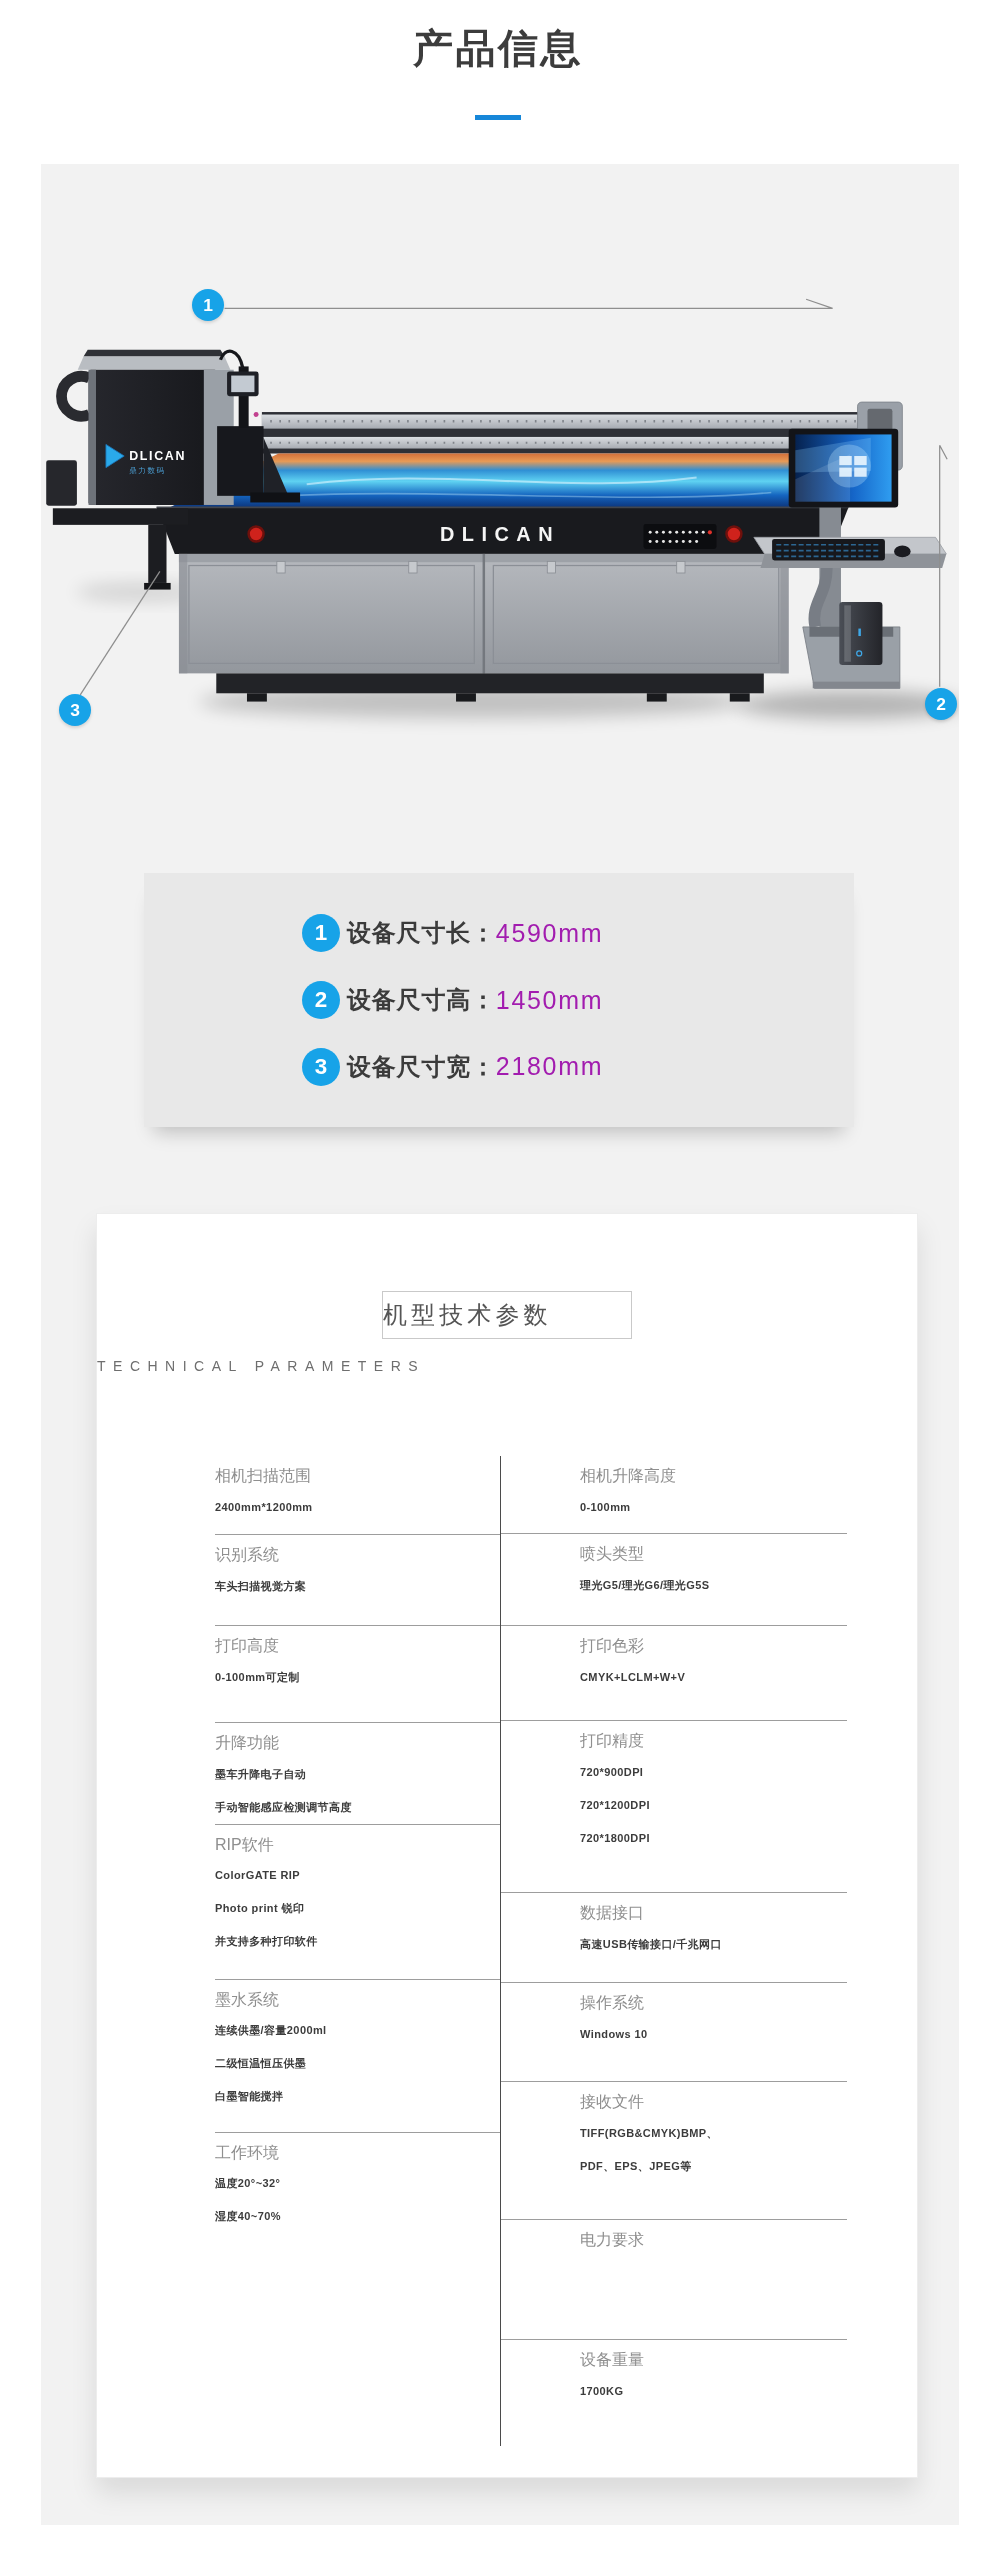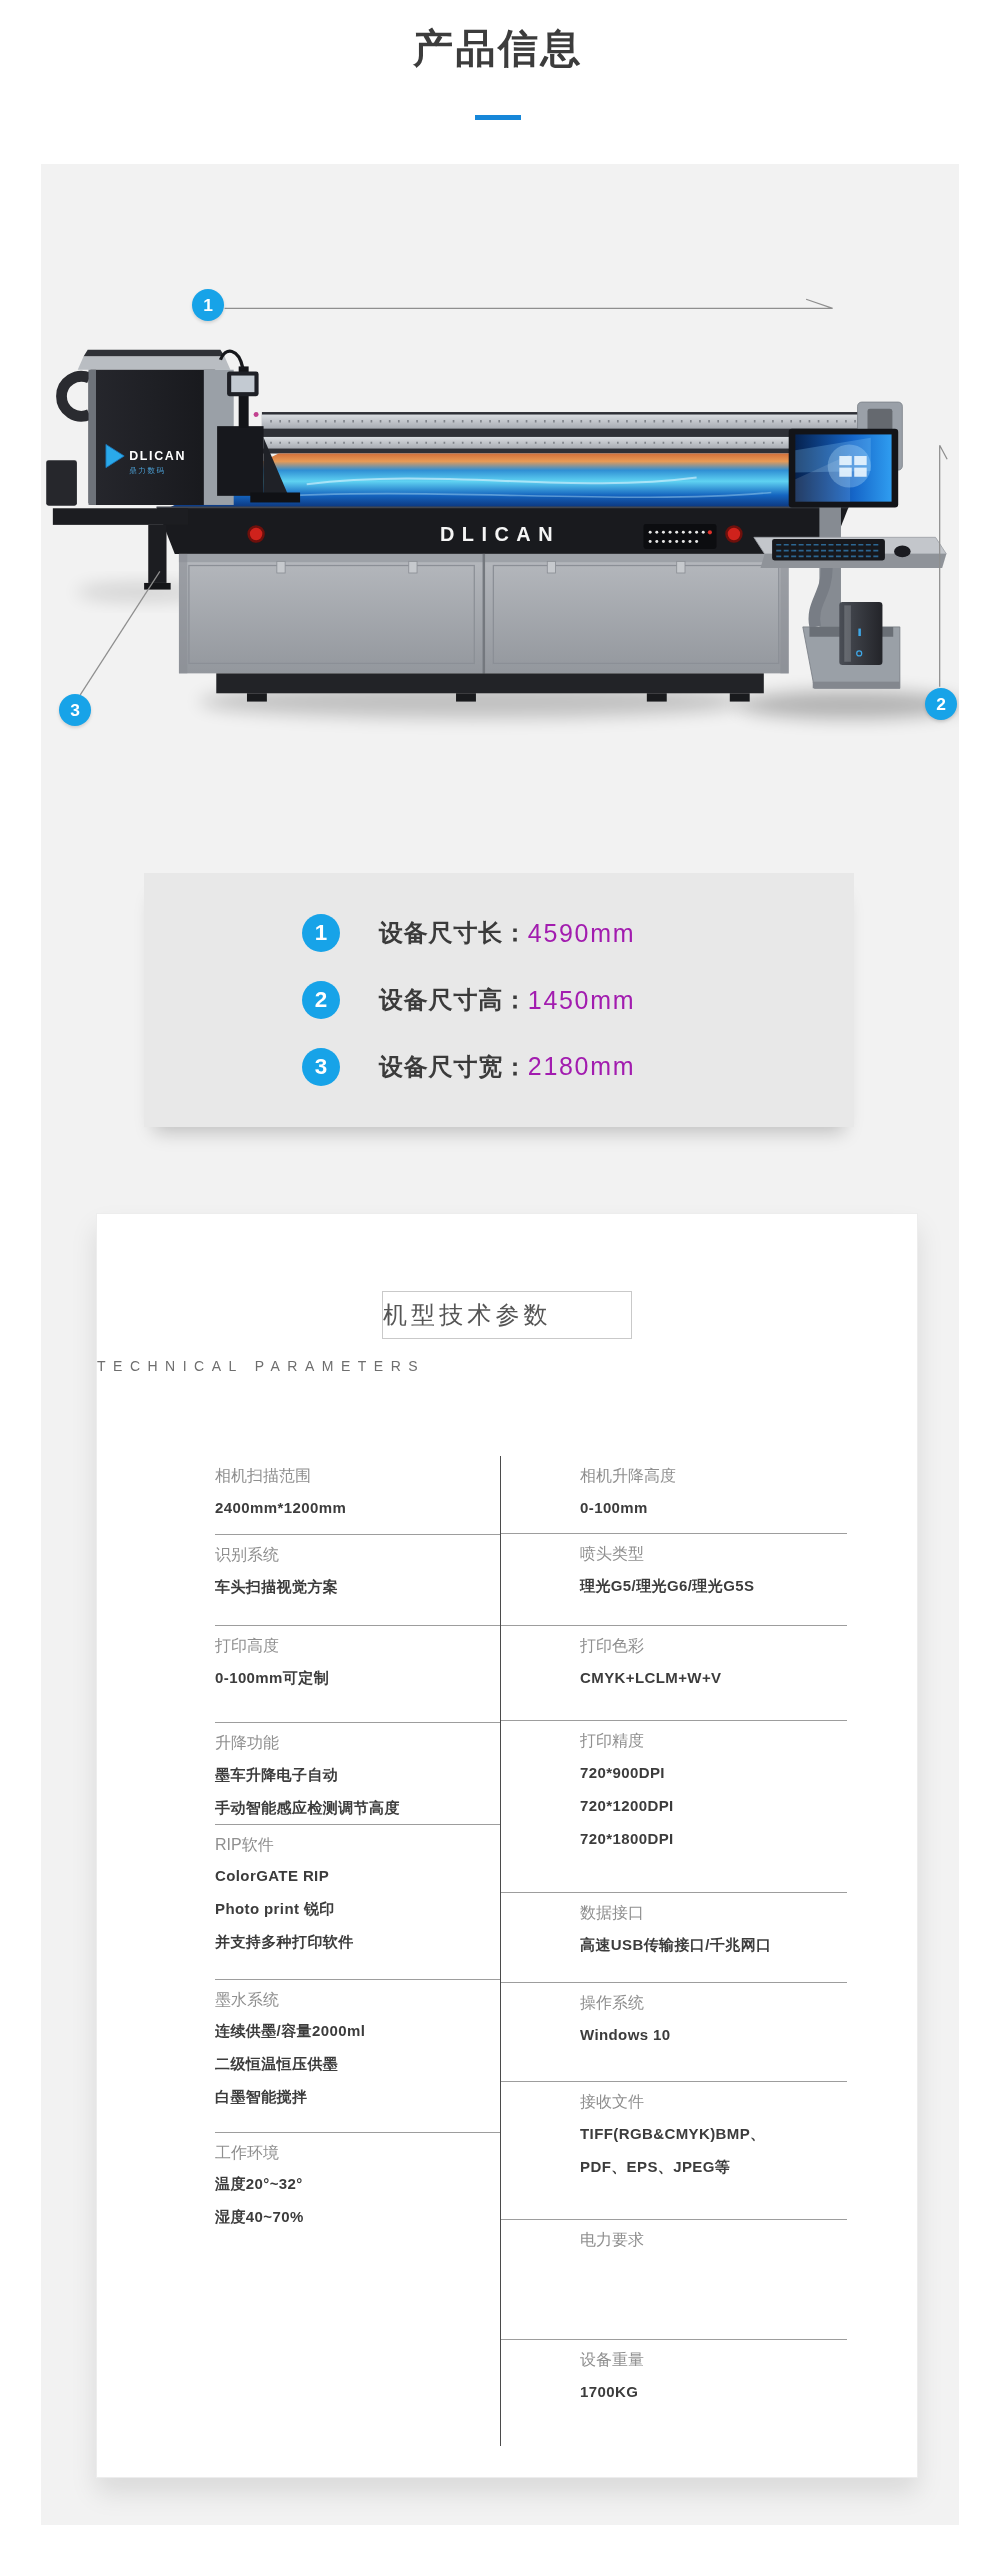--- a/index.html
+++ b/index.html
@@ -38,21 +38,21 @@
     box-shadow:0 15px 18px -10px rgba(0,0,0,.22);
     display:flex;flex-direction:column;justify-content:center;gap:26.6px;
     box-sizing:border-box;padding-left:158px;
   }
   .dim-row{display:flex;align-items:center;height:40px;}
   .dim-badge{
     width:38px;height:38px;border-radius:50%;background:#17a3e8;color:#fff;
     font-size:22.4px;font-weight:700;display:flex;align-items:center;justify-content:center;
     flex:0 0 38px;
   }
-  .dim-label{margin-left:39px;font-size:24px;font-weight:700;color:#3b3b3b;letter-spacing:0.8px;}
+  .dim-label{margin-left:7px;font-size:24px;font-weight:700;color:#3b3b3b;letter-spacing:0.8px;}
   .dim-value{font-size:25px;font-weight:400;color:#a21caf;letter-spacing:1.7px;}
   
   .spec-card{
     position:absolute;left:96px;top:1213px;width:822px;height:1265px;background:#ffffff;
     border:0.8px solid #ededed;box-sizing:border-box;
     box-shadow:0 15px 25px rgba(0,0,0,.10);
   }
   .spec-heading-box{
     position:absolute;left:50%;transform:translateX(-50%);top:77px;width:250px;height:48px;
     border:0.8px solid #c9c9c9;background:#fff;display:flex;align-items:center;justify-content:flex-start;
@@ -67,21 +67,21 @@
   }
   .spec-col{box-sizing:border-box;}
   .col-left{width:285px;}
   .col-right{width:347px;border-left:0.8px solid #4b4b4b;}
   .spec-row{
     box-sizing:border-box;border-bottom:0.8px solid #9d9d9d;padding-top:8.3px;
   }
   .spec-col .spec-row:last-child{border-bottom:none;}
   .col-right .spec-row{padding-left:79px;}
   .spec-label{font-size:16px;color:#8f8f8f;line-height:23px;margin-bottom:3.3px;}
-  .spec-line{font-size:15px;font-weight:600;color:#3c3c3c;line-height:33px;letter-spacing:0.4px;}
+  .spec-line{font-size:11px;font-weight:600;color:#3c3c3c;line-height:33px;letter-spacing:0.4px;}
   
   .col-left  .spec-row:nth-child(1){min-height:79px}
   .col-left  .spec-row:nth-child(2){min-height:91px}
   .col-left  .spec-row:nth-child(3){min-height:97px}
   .col-left  .spec-row:nth-child(4){min-height:99px}
   .col-left  .spec-row:nth-child(5){min-height:155px}
   .col-left  .spec-row:nth-child(6){min-height:153px}
   .col-left  .spec-row:nth-child(7){min-height:163px}
   .col-left  .spec-row:nth-child(8){min-height:152px}
   .col-right .spec-row:nth-child(1){min-height:78px}

